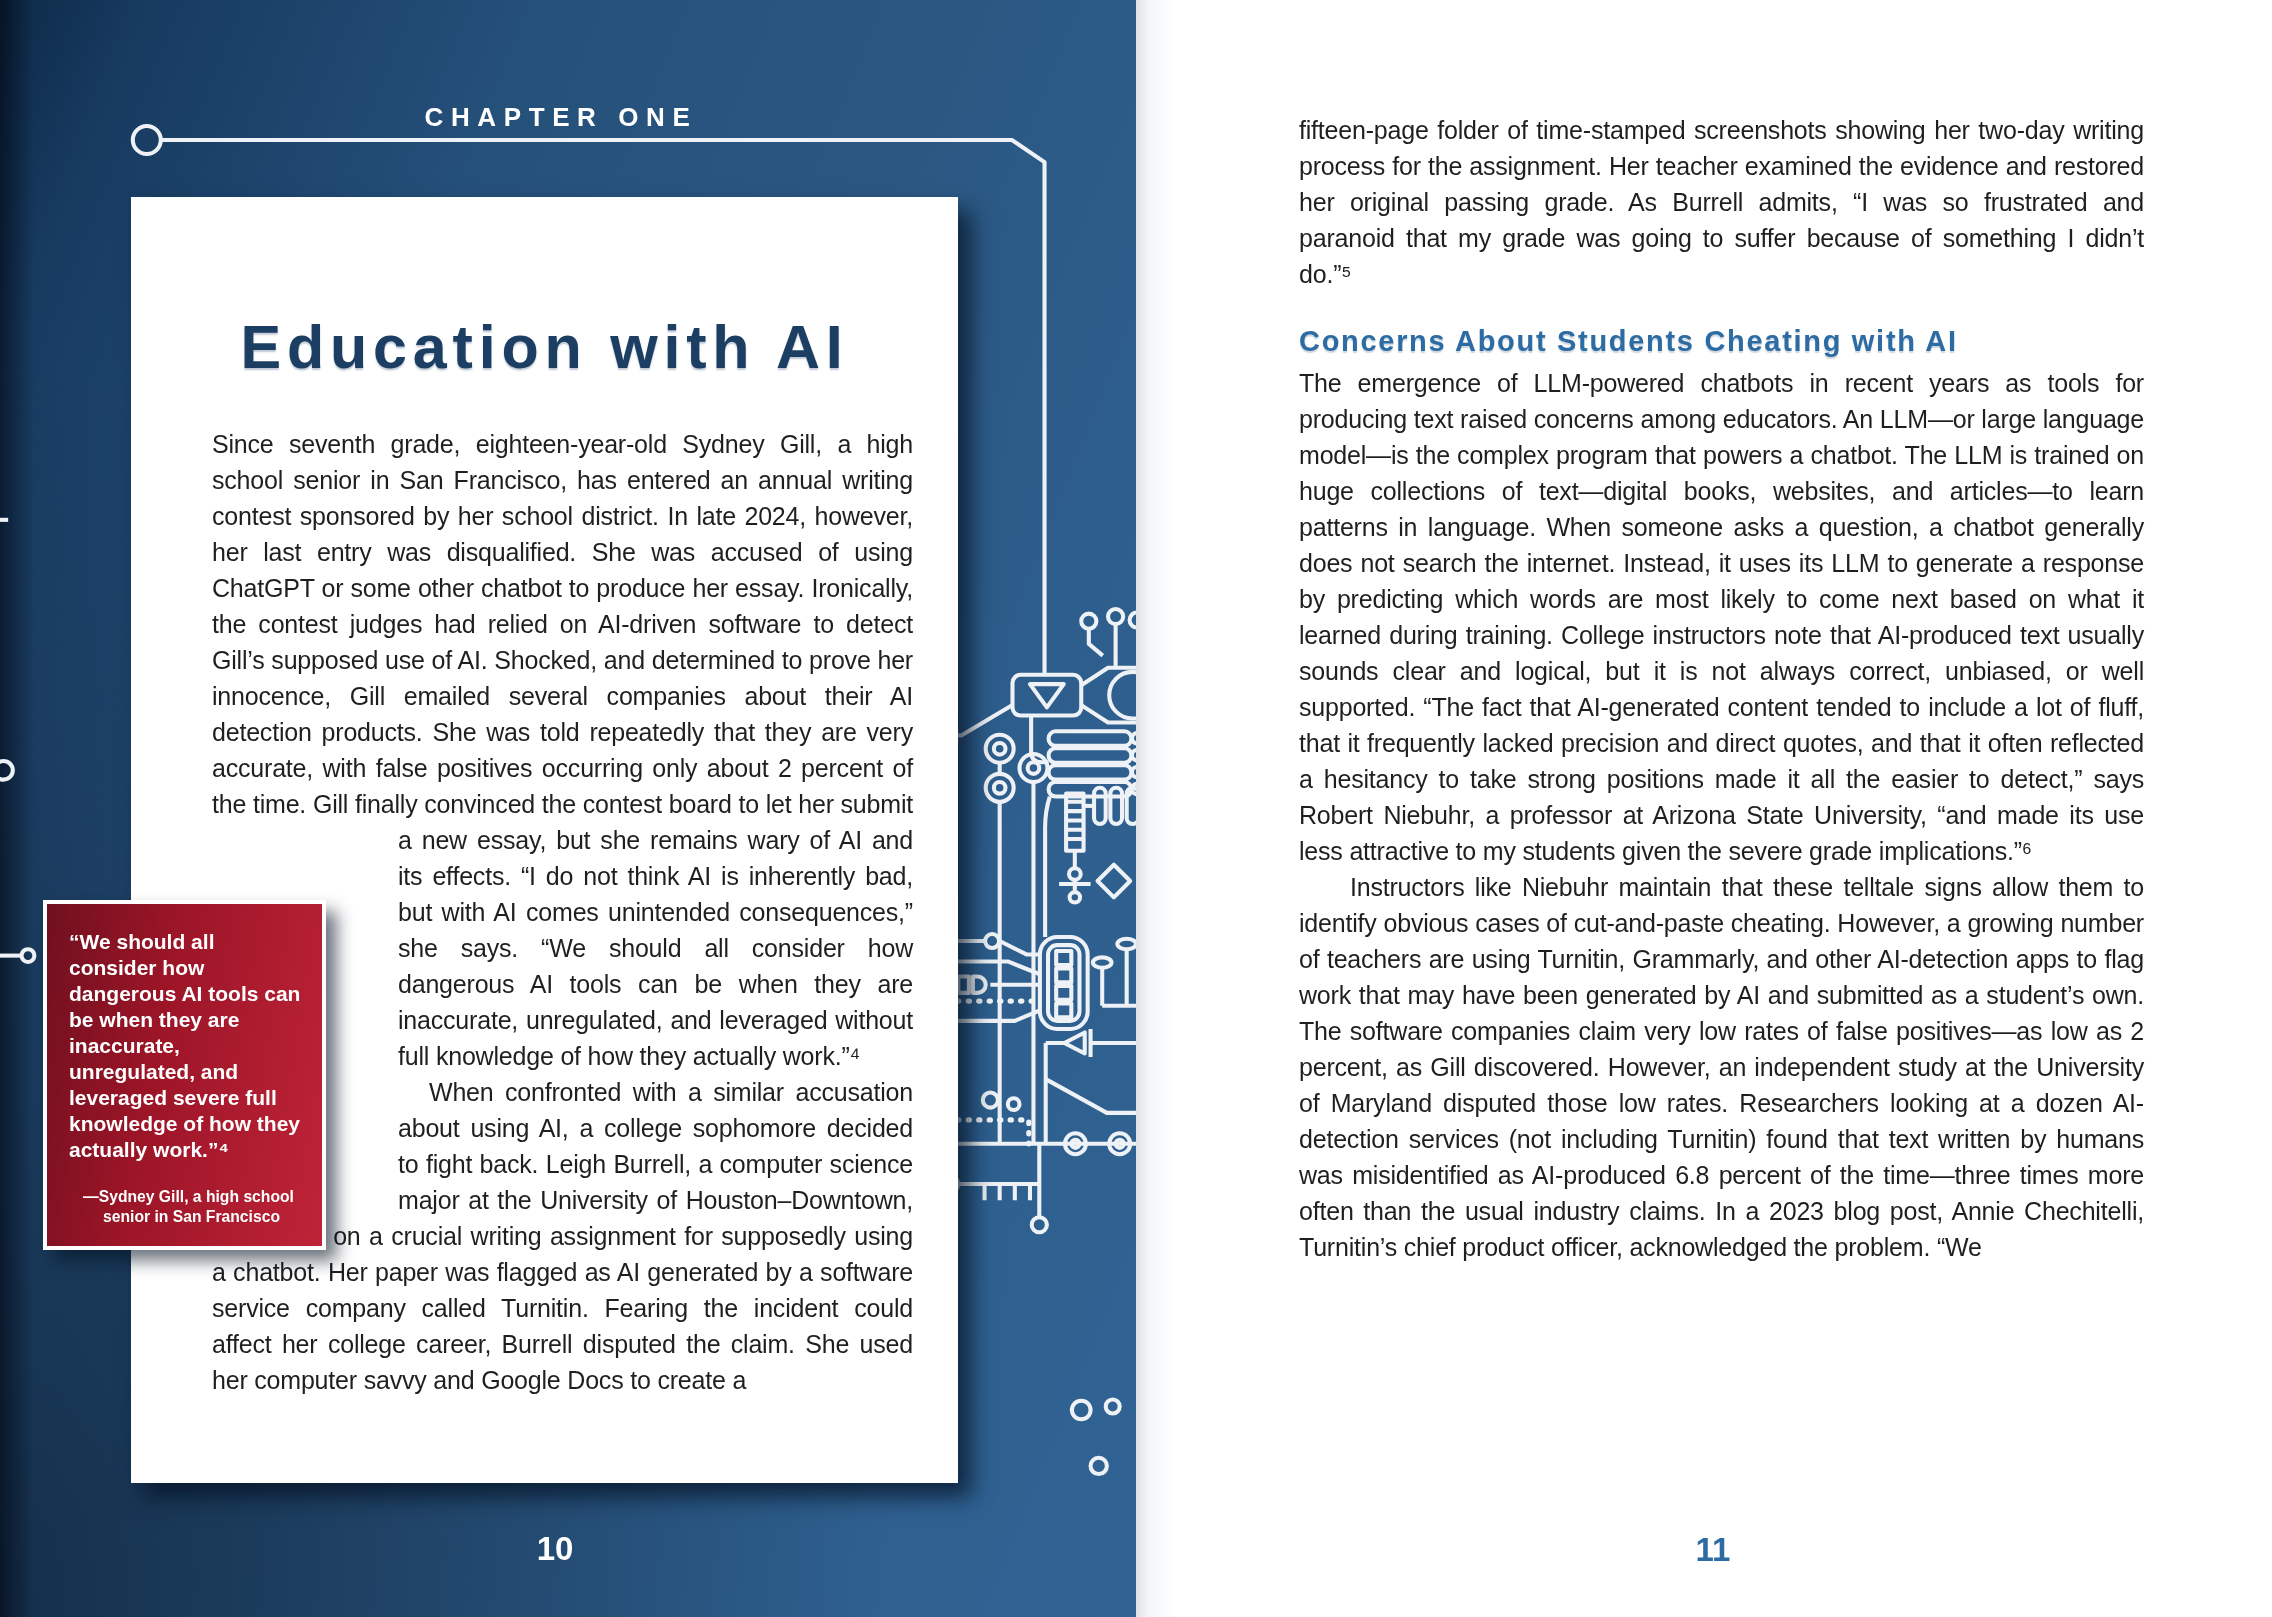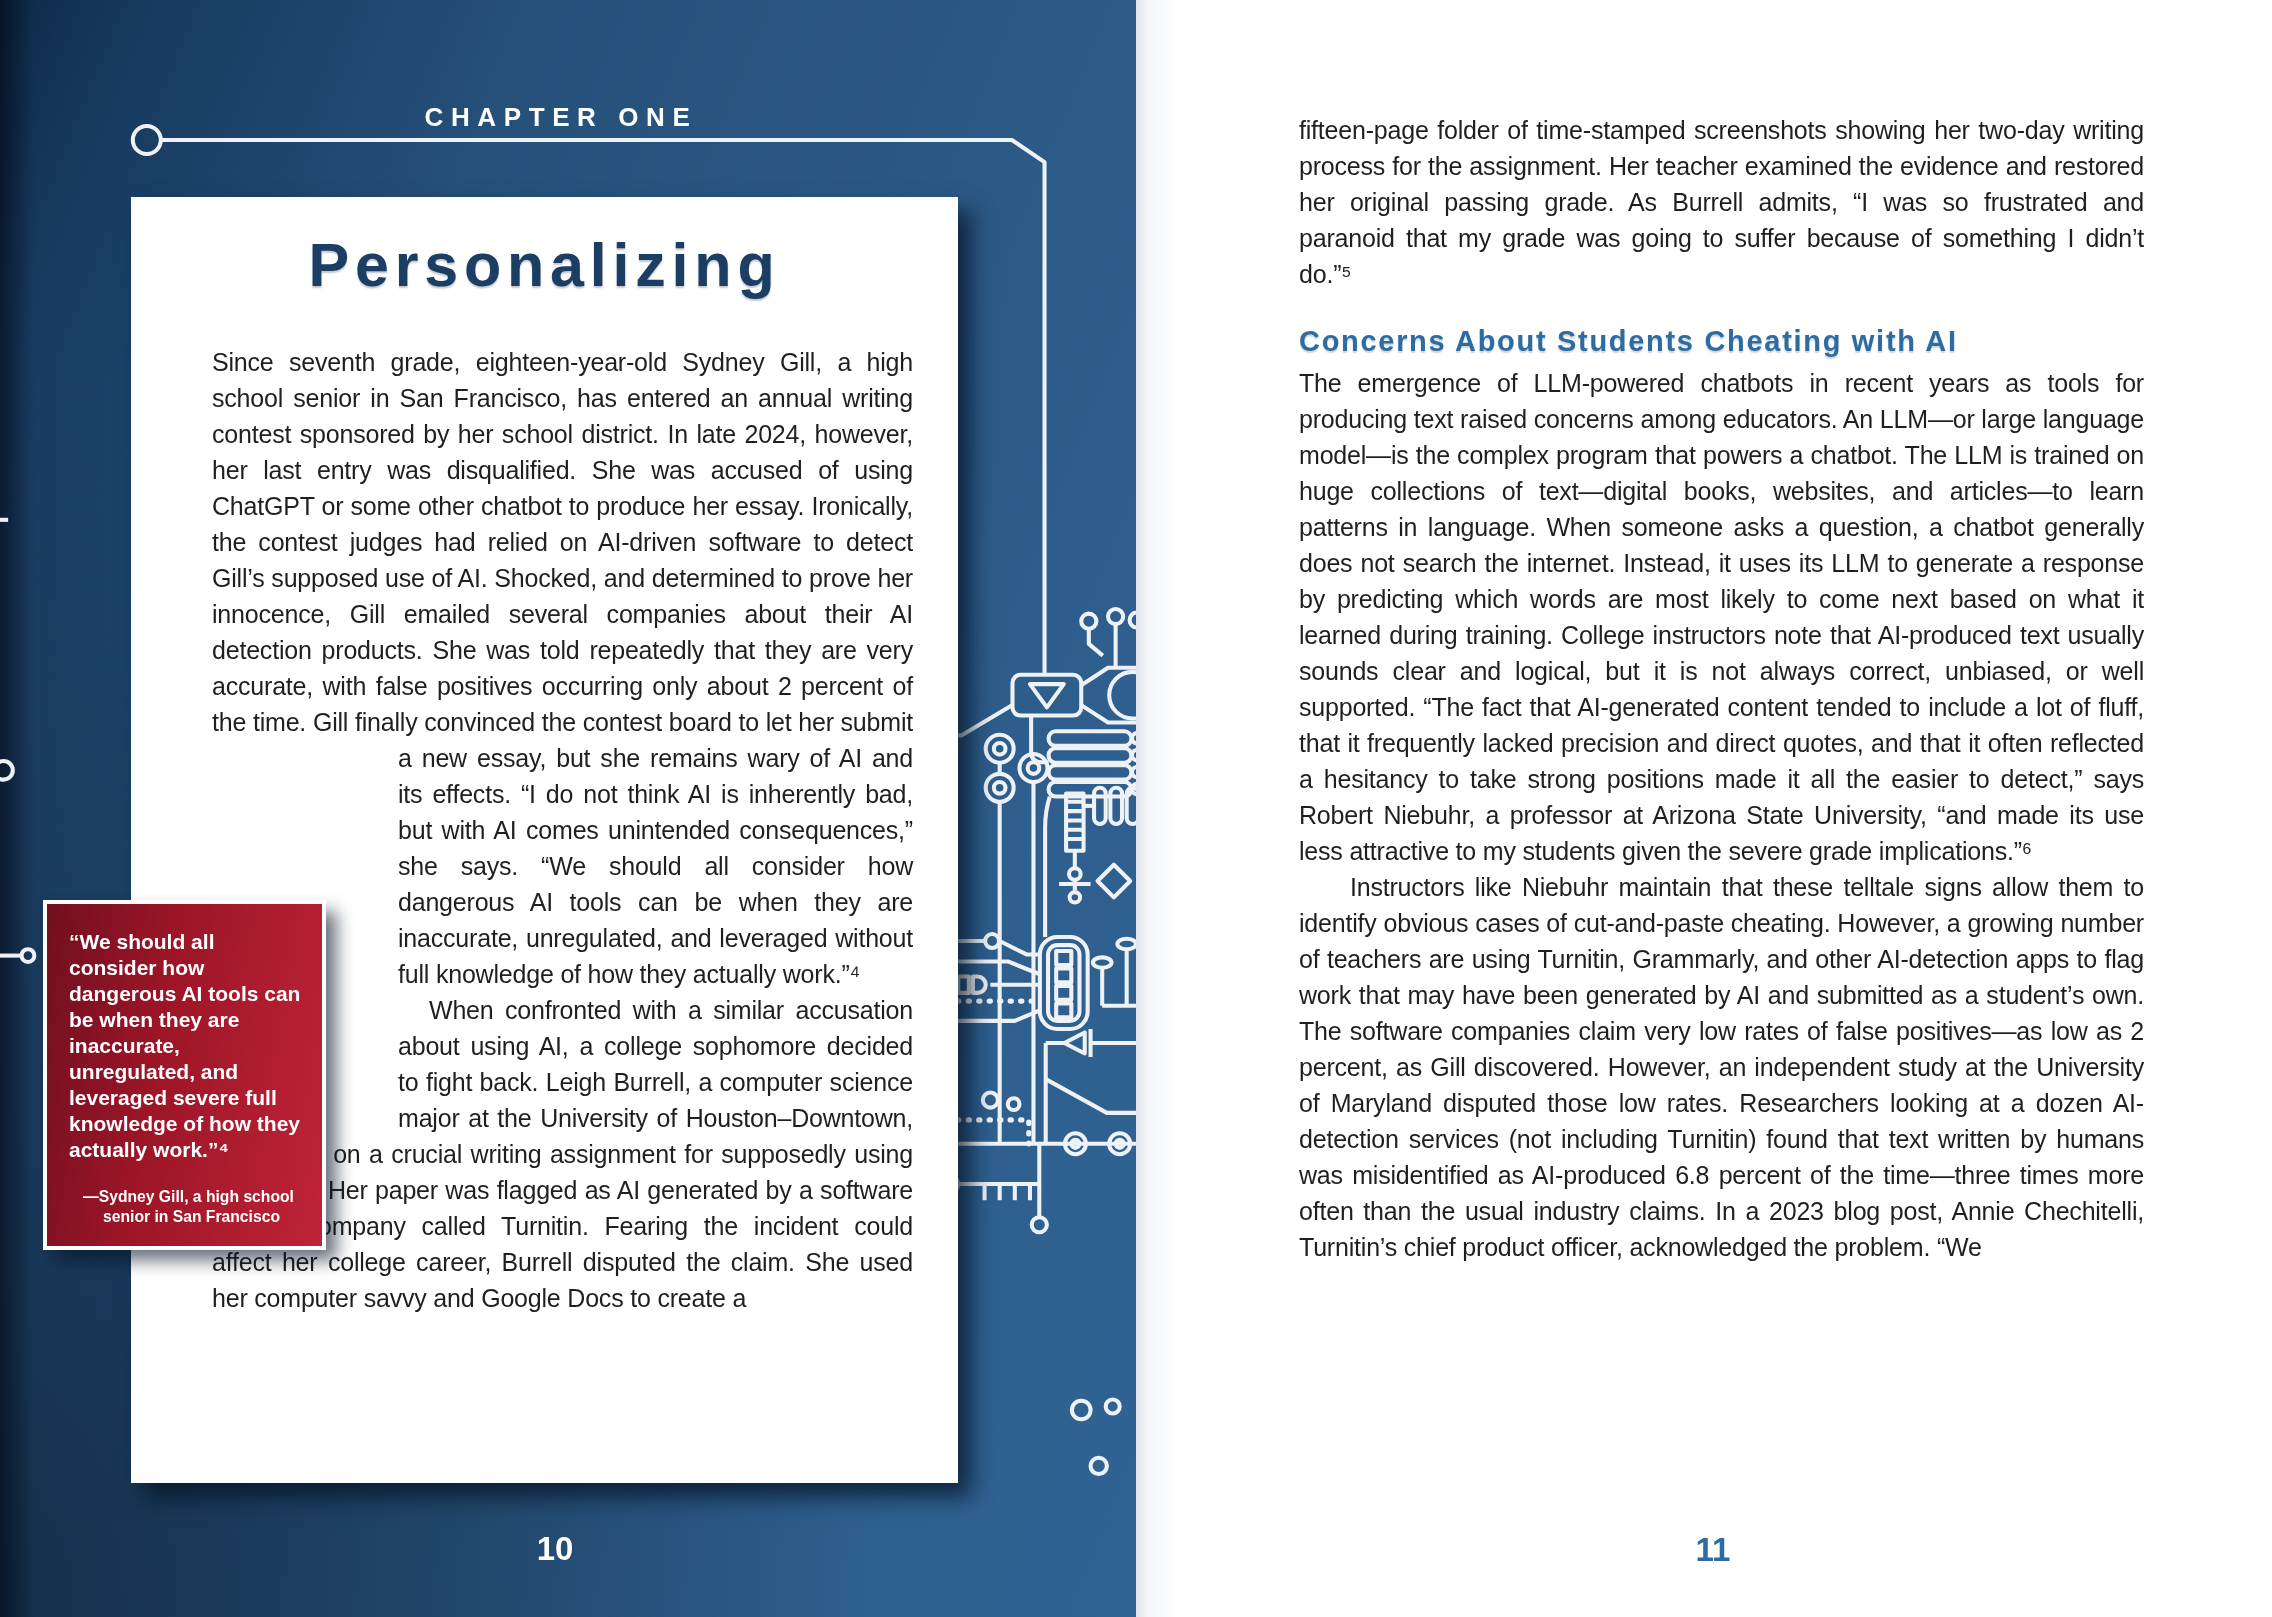--- a/index.html
+++ b/index.html
@@ -186,21 +186,22 @@
     <circle cx="6" cy="1322" r="16"></circle>
     <path d="M0,1640 H36"></path>
       <circle cx="48" cy="1640" r="11"></circle>
     <path d="M0,892 H14"></path>
   </svg>
 
   <div class="chapter-label">CHAPTER ONE</div>
 
   <div class="content-box">
     <h1 class="chapter-title">
-      <span>Personalizing</span><br>
+      <br>
+      <span>Education with AI</span>
     </h1>
     <div class="body-text">
       <p><span>Since seventh grade, eighteen-year-old Sydney Gill, a high school senior in San Francisco, has entered an annual writing contest sponsored by her school district. In late 2024, however, her last entry was disqualified. She was accused of using ChatGPT or some other chatbot to produce her essay. Ironically, the contest judges had relied on AI-driven software to detect Gill’s supposed use of AI. Shocked, and determined to prove her innocence, Gill emailed several companies about their AI detection products. She was told repeatedly that they are very accurate, with false positives occurring only about 2 percent of the time. Gill finally convinced the contest board to let her submit a new essay, but she remains </span><span class="wrap-spacer"></span><span>wary of AI and its effects. “I do not think AI is inherently bad, but with AI comes unintended consequences,” she says. “We should all consider how dangerous AI tools can be when they are inaccurate, unregulated, and leveraged without full knowledge of how they actually work.”⁴</span></p>
       <p class="p2">When confronted with a similar accusation about using AI, a college sophomore decided to fight back. Leigh Burrell, a computer science major at the University of Houston–Downtown, got a zero on a crucial writing assignment for supposedly using a chatbot. Her paper was flagged as AI generated by a software service company called Turnitin. Fearing the incident could affect her college career, Burrell disputed the claim. She used her computer savvy and Google Docs to create a</p>
     </div>
   </div>
 
   <aside class="pullquote">
     <div class="pq-text">“We should all consider how dangerous AI tools can be when they are inaccurate, unregulated, and leveraged severe full knowledge of how they actually work.”⁴</div>
     <div class="pq-attr">—Sydney Gill, a high school senior in San Francisco</div>

